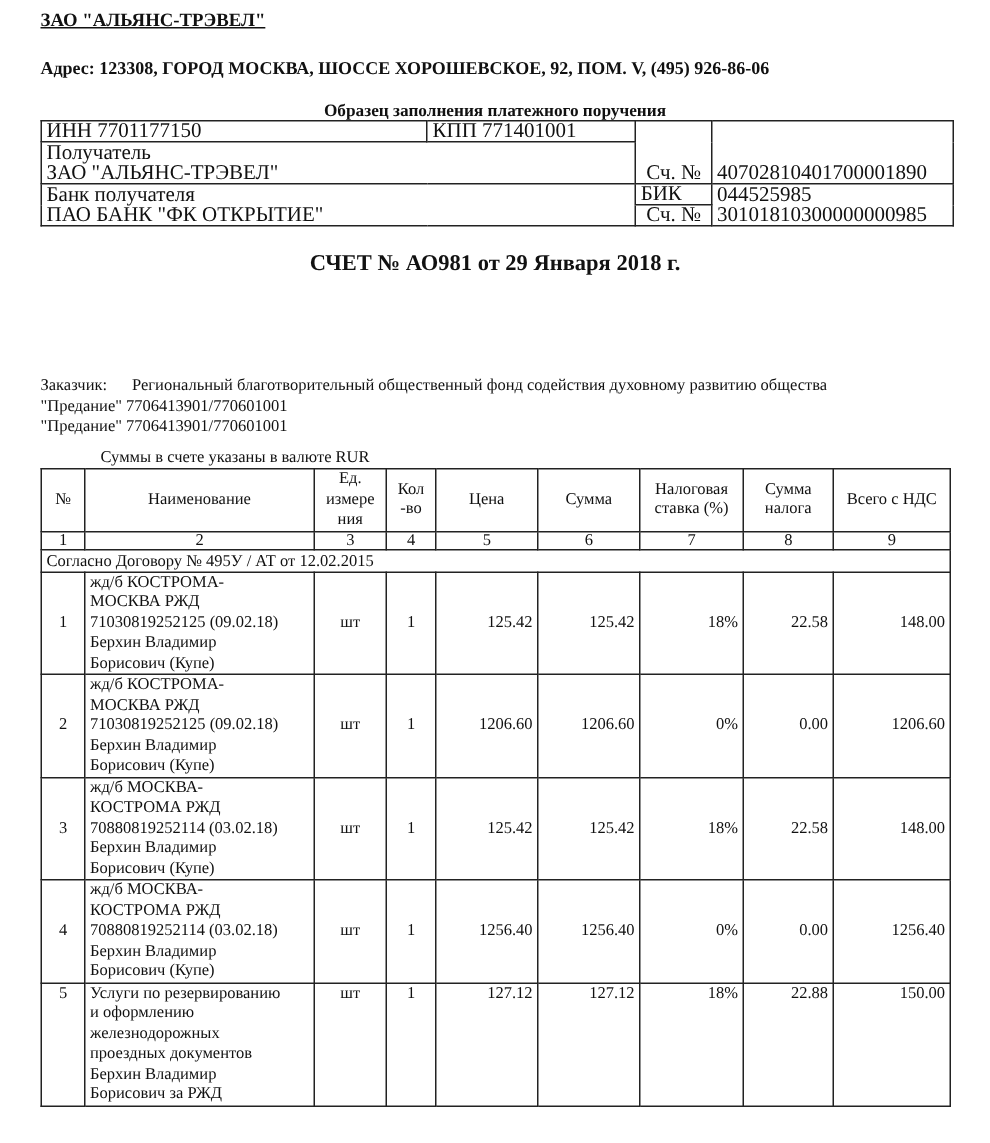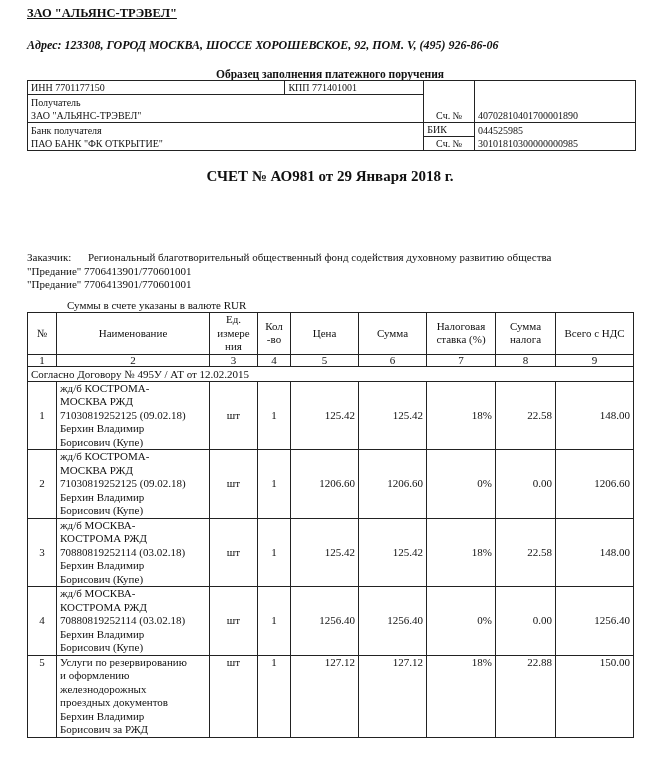--- a/index.html
+++ b/index.html
@@ -1,23 +1,23 @@
 <!DOCTYPE html>
 <html><head>
 <meta charset="utf-8">
 <style>
   html, body { margin: 0; padding: 0; background: #fff; }
   body { width: 660px; height: 762px; overflow: hidden; position: relative;
          font-family: "Liberation Serif", "DejaVu Serif", serif; color: #111; }
   .abs { position: absolute; }
   .company { left: 27px; top: 6px; font-weight: bold; font-size: 12.5px; text-decoration: underline; letter-spacing: 0; }
-  .address { left: 27px; top: 38px; font-weight: bold; font-size: 12px; font-style: italic; }
+  .address { left: 27px; top: 38px; font-weight: bold; font-size: 12px; }
   .sample-title { left: 0; width: 660px; top: 68px; text-align: center; font-weight: bold; font-size: 11.5px; }
 
-  table.pay { position: absolute; left: 27px; top: 80px; width: 609px; border-collapse: collapse; font-size: 10px; }
+  table.pay { position: absolute; left: 27px; top: 80px; width: 609px; border-collapse: collapse; font-size: 14px; }
   table.pay td { border: 1px solid #222; padding: 0 3px; line-height: 13px; vertical-align: bottom; }
   table.pay td.noborder-b { border-bottom: none; }
 
   .title { left: 0; width: 660px; top: 168px; text-align: center; font-weight: bold; font-size: 15px; }
 
   .party { left: 27px; font-size: 11px; line-height: 13.5px; width: 620px; margin-top: 22px; }
   .party .lbl { display: inline-block; width: 61px; }
   .currency { left: 27px; top: 299px; font-size: 11px; padding-left: 40px; }
 
   table.items { position: absolute; left: 27px; top: 312px; border-collapse: collapse; font-size: 11px; table-layout: fixed; }

